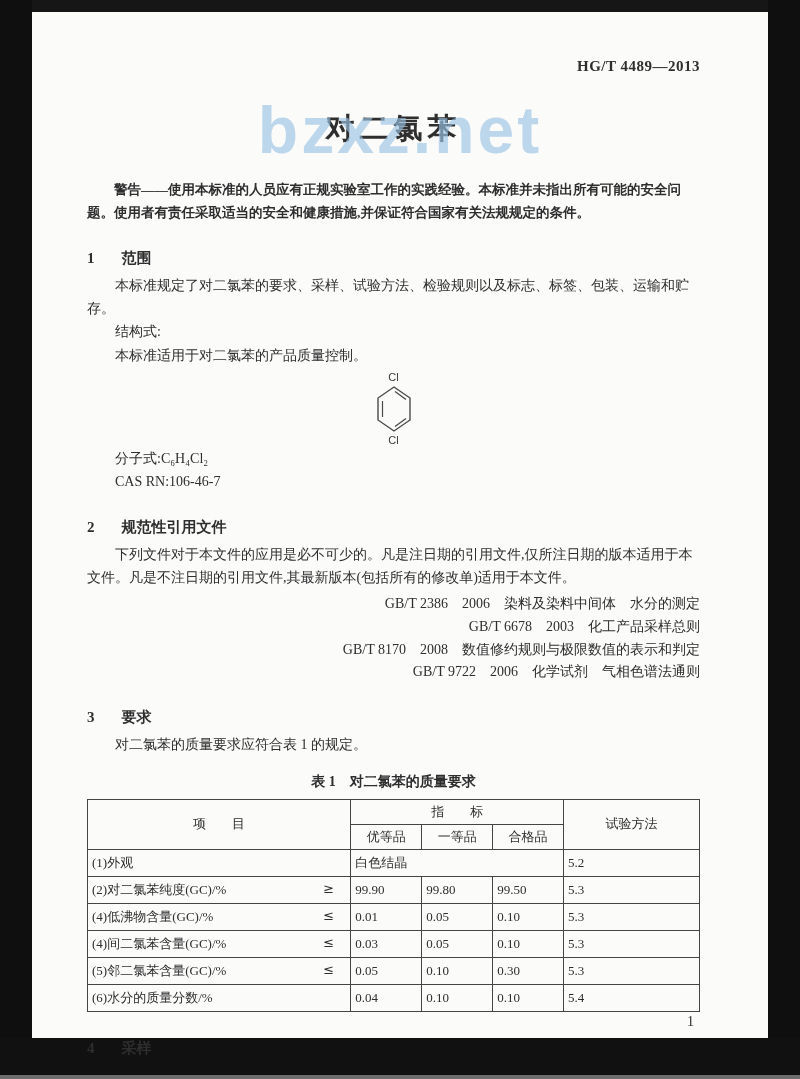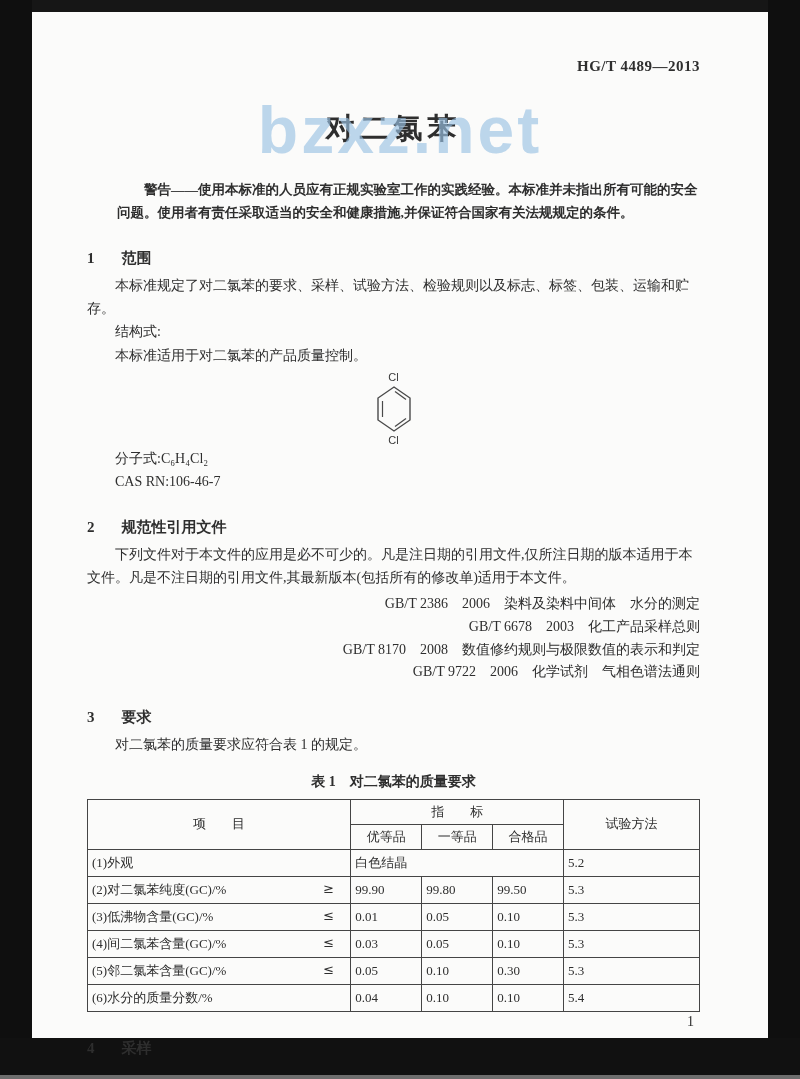--- a/index.html
+++ b/index.html
@@ -24,21 +24,21 @@
     position: absolute; top: 80px; left: 0; width: 100%;
     text-align: center; font-size: 66px; font-weight: bold; letter-spacing: 3px;
     color: rgba(154, 193, 228, 0.65); z-index: 6; pointer-events: none;
     font-family: "Liberation Sans", "DejaVu Sans", sans-serif;
   }
 
   .header-code { text-align: right; font-weight: bold; font-size: 15px; letter-spacing: 0.5px; }
 
   .title { margin-top: 34px; text-align: center; font-size: 29px; font-weight: bold; letter-spacing: 5px; position: relative; z-index: 2; }
 
-  .warning { margin-top: 30px; font-weight: bold; font-size: 13.5px; line-height: 1.7; text-indent: 2em; position: relative; z-index: 2; margin-left: 30px; }
+  .warning { margin-top: 30px; font-weight: bold; font-size: 13.5px; line-height: 1.7; text-indent: 2em; position: relative; z-index: 2; }
 
   .sec { margin-top: 24px; font-size: 15px; font-weight: bold; }
   .sec .sec-num { margin-right: 1.8em; }
 
   .para { margin-top: 7px; font-size: 14px; line-height: 1.62; text-indent: 2em; }
   .para.tight { margin-top: 1px; }
 
   .formula { margin: 4px 0 2px; text-align: center; line-height: 1; }
   .formula .cl { font-size: 11px; color: #3a3a3a; font-family: "Liberation Sans", sans-serif; }
   .formula svg { display: block; margin: 2px auto; }
@@ -152,21 +152,21 @@
             <span class="row-label">(2)对二氯苯纯度(GC)/%</span>
             <span class="sym">≥</span>
           </td>
           <td class="ctr">99.90</td>
           <td class="ctr">99.80</td>
           <td class="ctr">99.50</td>
           <td class="ctr">5.3</td>
         </tr>
         <tr>
           <td class="item-cell">
-            <span class="row-label">(3)低沸物含量(GC)/%</span>
+            <span class="row-label">(4)低沸物含量(GC)/%</span>
             <span class="sym">≤</span>
           </td>
           <td class="ctr">0.01</td>
           <td class="ctr">0.05</td>
           <td class="ctr">0.10</td>
           <td class="ctr">5.3</td>
         </tr>
         <tr>
           <td class="item-cell">
             <span class="row-label">(4)间二氯苯含量(GC)/%</span>

